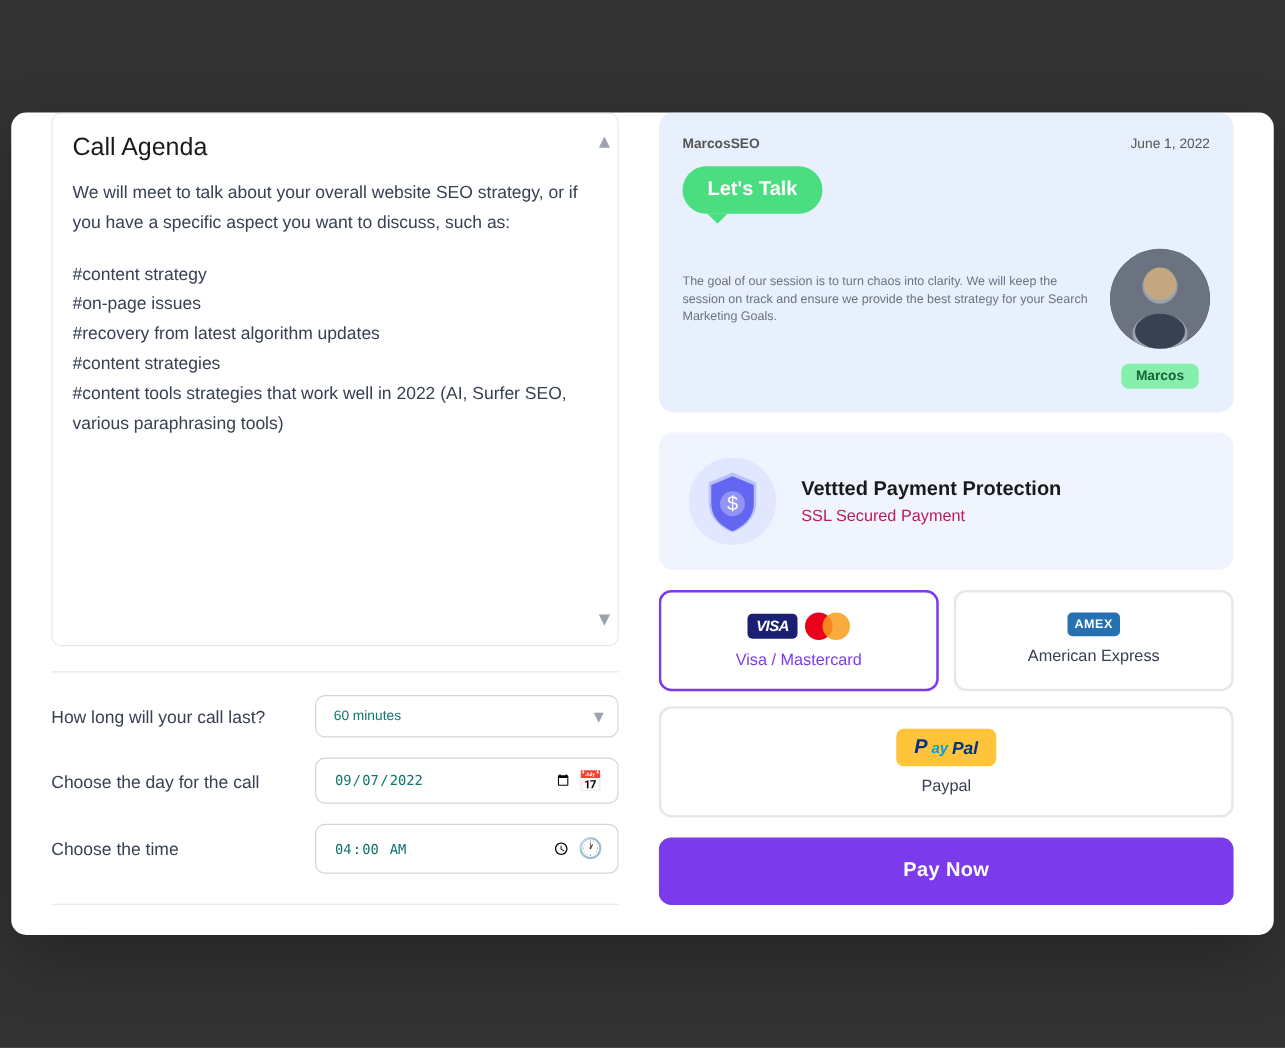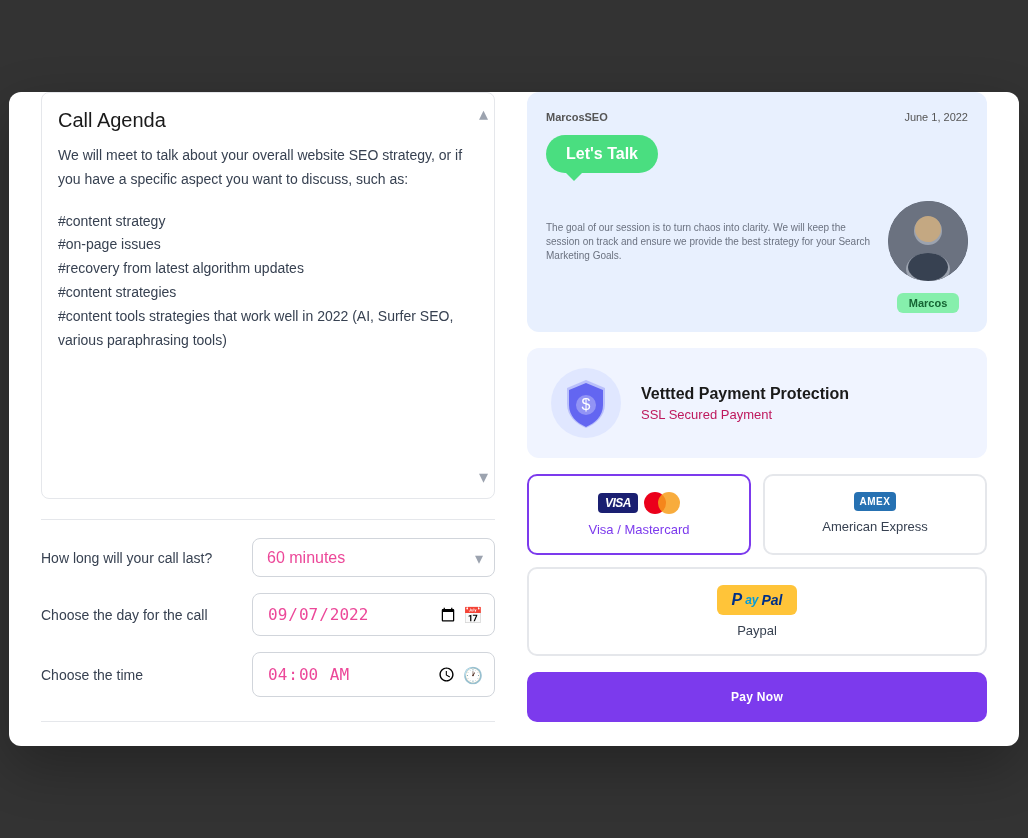--- a/index.html
+++ b/index.html
@@ -117,22 +117,22 @@
     .form-control {
       flex: 1;
       position: relative;
     }
     .form-control select,
     .form-control input {
       width: 100%;
       padding: 10px 36px 10px 14px;
       border: 1px solid #d1d5db;
       border-radius: 8px;
-      font-size: 16px;
-      color: #ec4899;
+      font-size: 11px;
+      color: #0f766e;
       appearance: none;
       background: #fff;
       cursor: pointer;
       outline: none;
     }
     .form-icon {
       position: absolute;
       right: 12px;
       top: 50%;
       transform: translateY(-50%);
@@ -318,21 +318,21 @@
       align-items: center;
       gap: 8px;
       cursor: pointer;
     }
     .pay-now-btn {
       background: #7c3aed;
       color: #fff;
       border: none;
       border-radius: 10px;
       padding: 18px;
-      font-size: 12px;
+      font-size: 16px;
       font-weight: 600;
       cursor: pointer;
       width: 100%;
       letter-spacing: 0.3px;
     }
     
     .visa-logo {
       background: #1a1f71;
       color: #fff;
       font-size: 12px;

